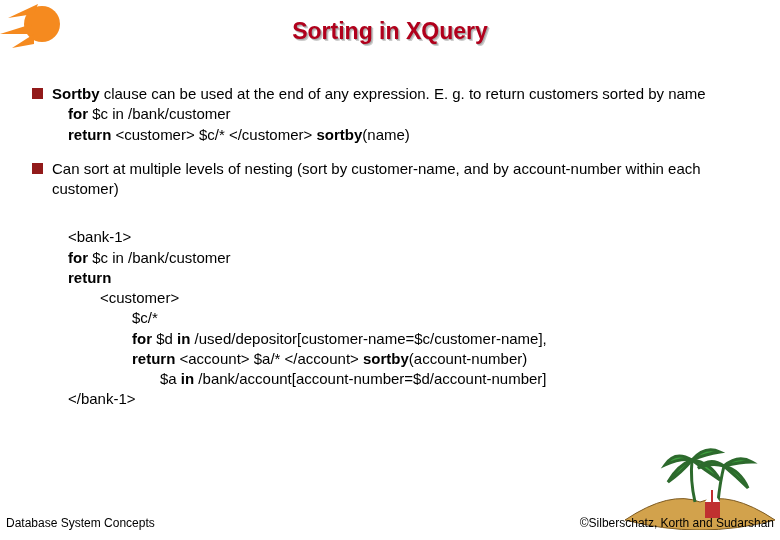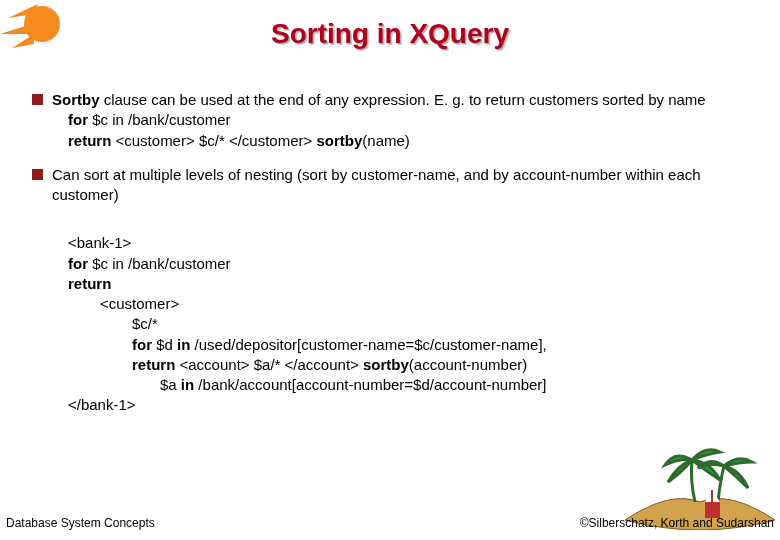--- a/index.html
+++ b/index.html
@@ -1,22 +1,22 @@
 <!DOCTYPE html>
 <html><head>
 <meta charset="utf-8">
 <style>
   * { box-sizing: border-box; margin: 0; padding: 0; }
   html, body { width: 780px; height: 540px; font-family: Arial, Helvetica, sans-serif; background: #fff; overflow: hidden; }
   .slide { position: relative; width: 780px; height: 540px; }
   .sun-wrap { position: absolute; top: 0; left: 0; width: 90px; height: 55px; }
-  .title { position: absolute; top: 18px; left: 0; width: 100%; text-align: center; font-size: 28px; font-weight: bold; color: #b1001c; text-shadow: 1px 1px 0 #aaa, 2px 2px 0 #ccc; }
+  .title { position: absolute; top: 18px; left: 0; width: 100%; text-align: center; font-size: 23px; font-weight: bold; color: #b1001c; text-shadow: 1px 1px 0 #aaa, 2px 2px 0 #ccc; }
   .content { position: absolute; top: 80px; left: 32px; right: 20px; color: #000; font-size: 15px; line-height: 1.35; }
   .bullet { display: flex; align-items: flex-start; margin-top: 6px; }
-  .bullet:first-child { margin-top: 10px; }
+  .bullet:first-child { margin-top: 4px; }
   .bullet-sq { width: 11px; height: 11px; background: #921a1a; flex: 0 0 11px; margin-top: 4px; margin-right: 9px; }
   .bullet-body { flex: 1; }
   .bold { font-weight: bold; }
   .sub1 { margin-left: 16px; }
   .sub2 { margin-left: 48px; }
   .sub3 { margin-left: 80px; }
   .footer { position: absolute; bottom: 8px; left: 0; width: 100%; height: 16px; font-size: 12px; color: #000; }
   .footer-left { position: absolute; left: 6px; }
   .footer-center { position: absolute; left: 0; width: 100%; text-align: right; margin-top: 38px; }
   .footer-right { position: absolute; right: 6px; }

